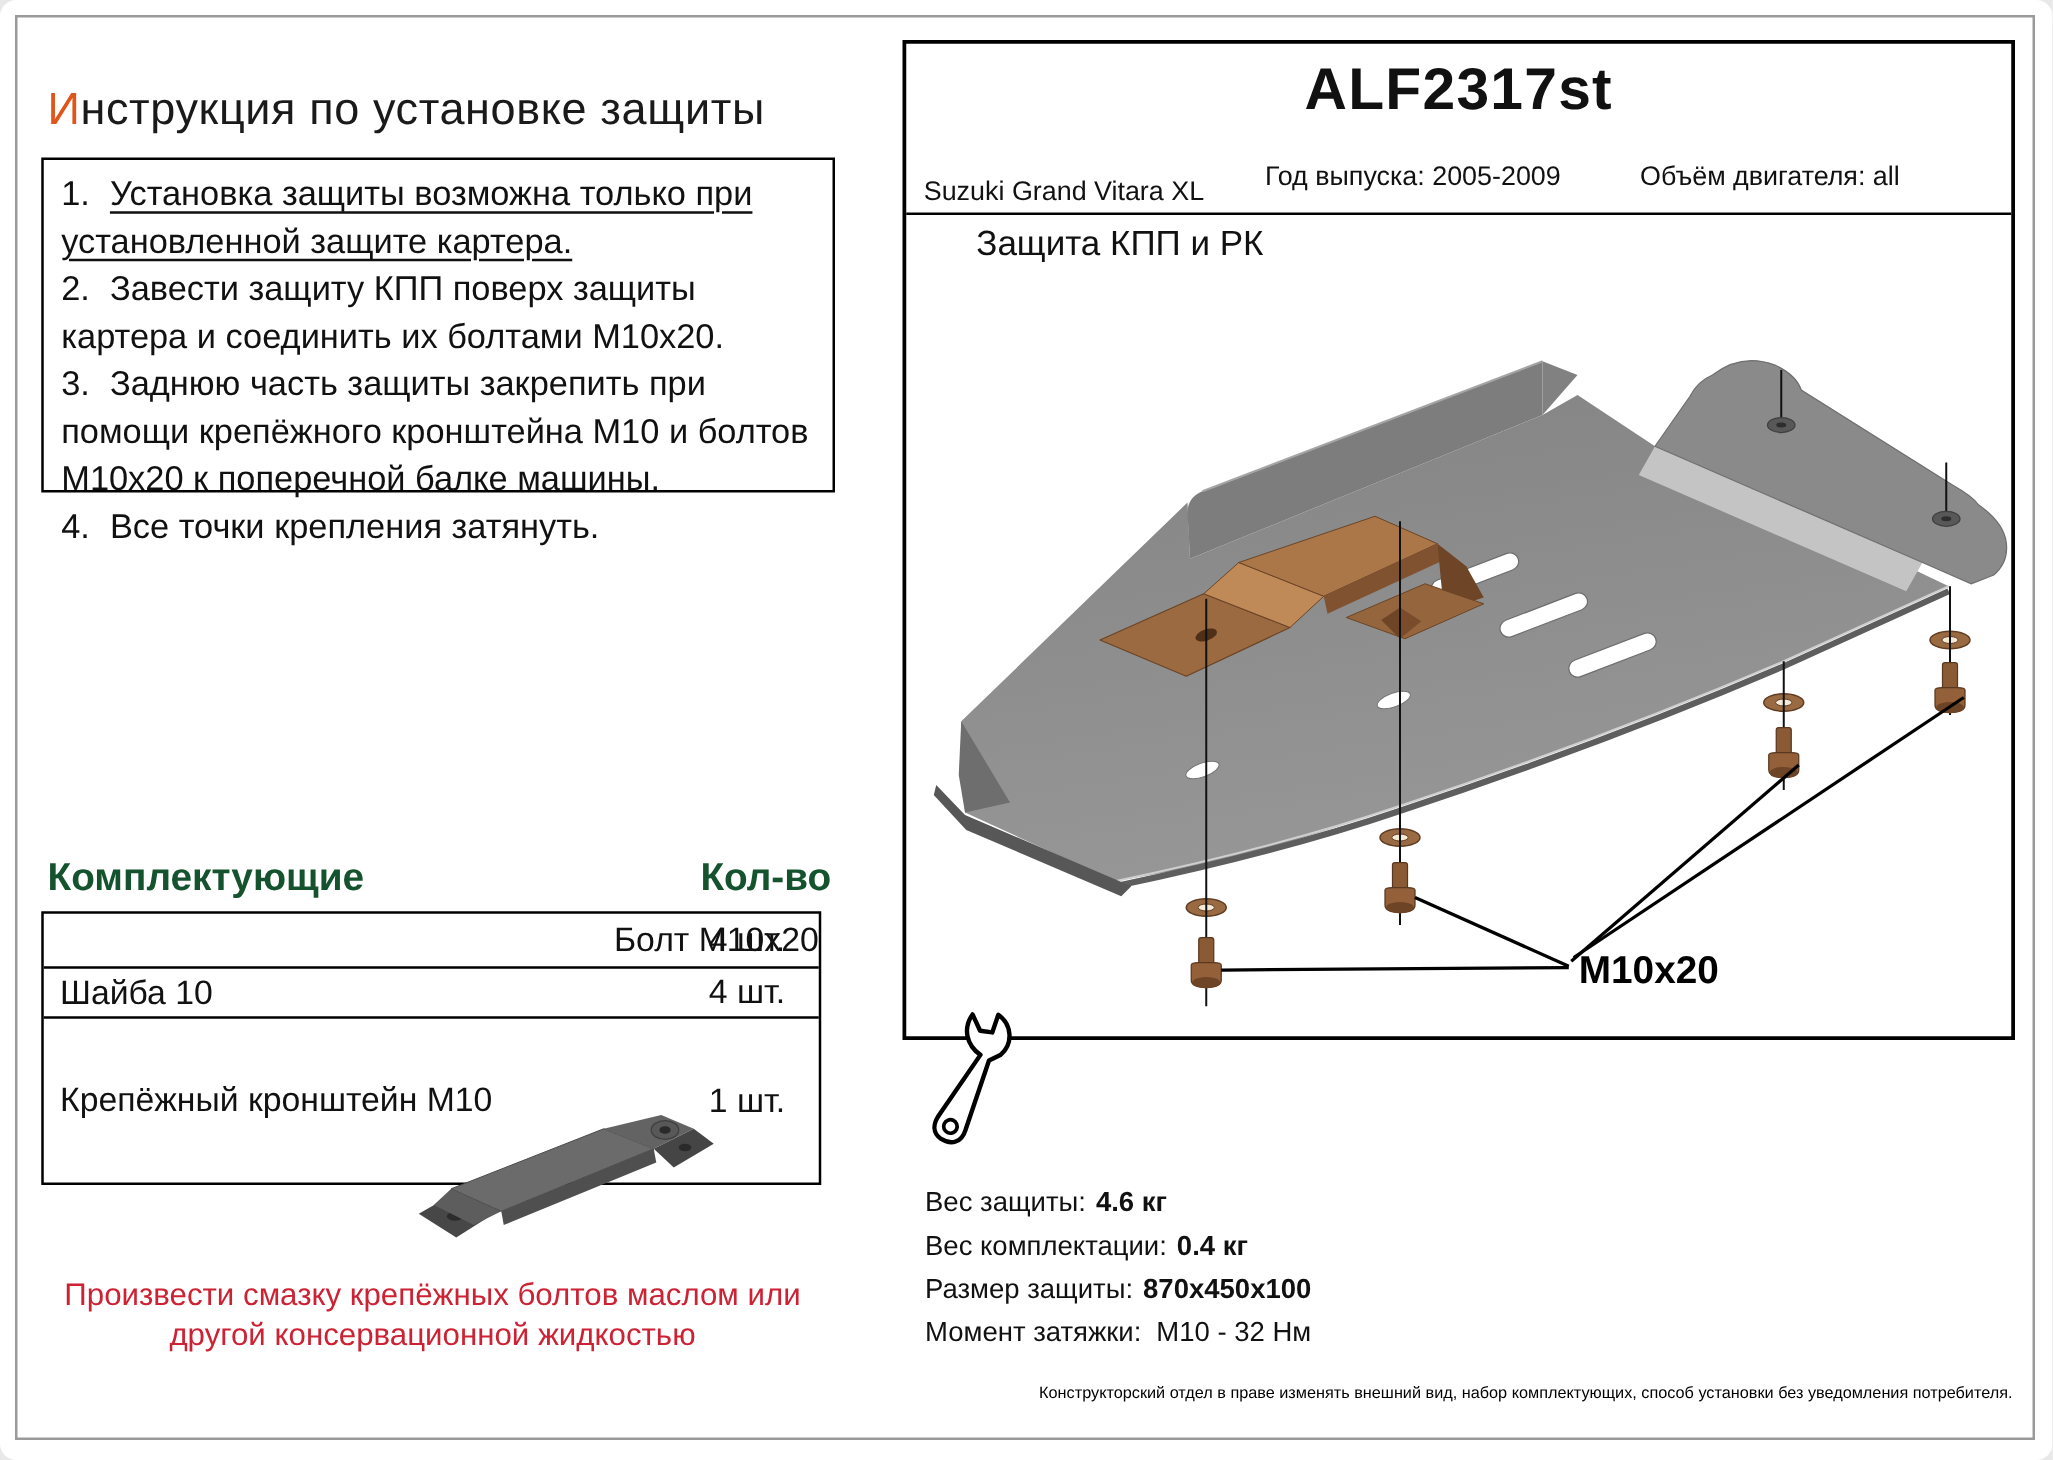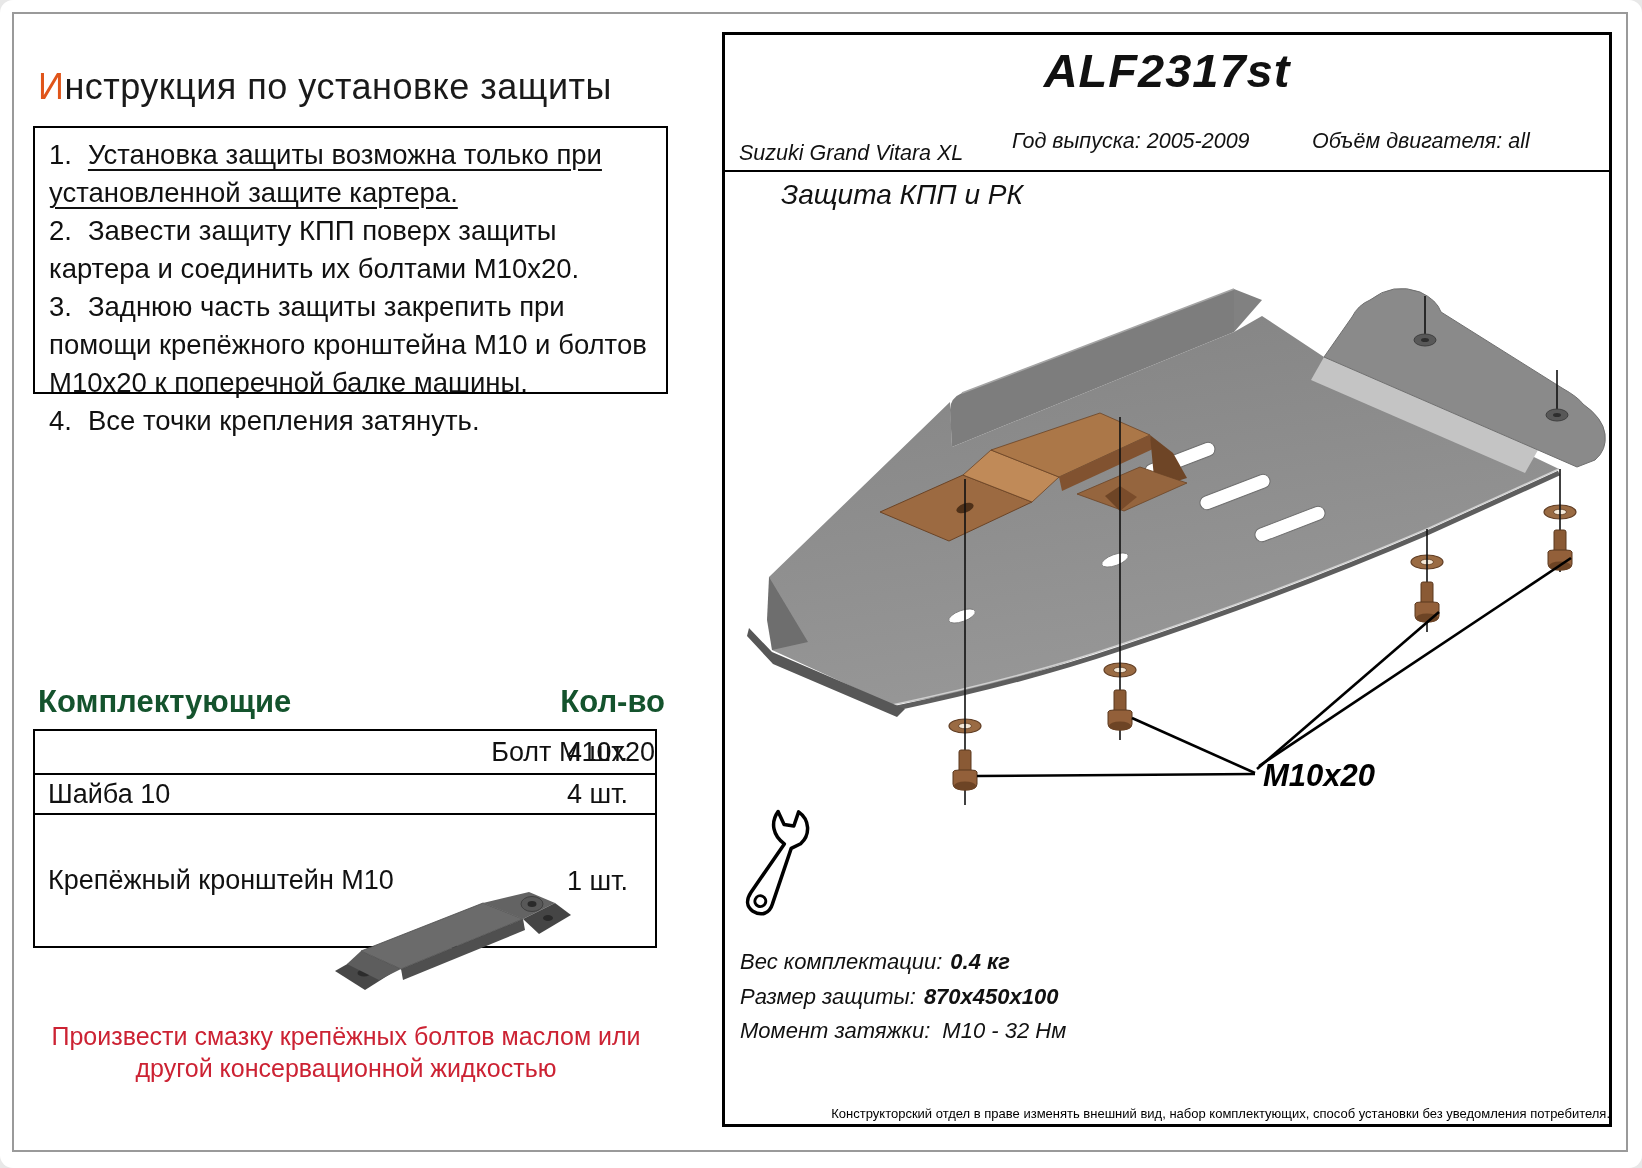--- a/index.html
+++ b/index.html
@@ -21,21 +21,21 @@
   .comp-row{position:relative;display:flex;align-items:center;font-size:27px;padding-left:13px;}
   .comp-row.r1{height:42px;justify-content:flex-end;}
   .comp-row.r2{height:38px;border-top:2px solid #000;}
   .comp-row.r3{height:131px;border-top:2px solid #000;}
   .comp-qty{position:absolute;left:532px;top:50%;transform:translateY(-50%);white-space:nowrap;}
   #comp-bracket{position:absolute;left:298px;top:74px;}
   .red-note{position:absolute;left:30px;top:1020px;width:632px;text-align:center;
             font-size:25px;line-height:32px;color:#cc2233;}
 
   
-  .panel{position:absolute;left:722px;top:32px;width:890px;height:1095px;border:3px solid #000;box-sizing:border-box;background:#fff;font-style:italic;}
+  .panel{position:absolute;left:722px;top:32px;width:890px;height:800px;border:3px solid #000;box-sizing:border-box;background:#fff;}
   .panel-code{position:absolute;left:0;top:8px;width:100%;text-align:center;font-size:47px;font-weight:bold;letter-spacing:1px;}
   .panel-info{position:absolute;left:0;top:94px;width:100%;font-size:21.5px;}
   .pi-vehicle{position:absolute;left:14px;top:12px;white-space:nowrap;}
   .pi-year{position:absolute;left:287px;top:0;white-space:nowrap;}
   .pi-engine{position:absolute;left:587px;top:0;white-space:nowrap;}
   .panel-divider{position:absolute;left:0;top:135px;width:100%;height:2px;background:#000;}
   .drawing-title{position:absolute;left:16px;top:144px;width:100%;font-size:28px;padding-left:40px;}
   #drawing{position:absolute;left:0;top:185px;}
   .specs{position:absolute;left:15px;top:910px;font-size:22px;line-height:34.5px;}
   .spec-row .lbl{font-weight:400;}
@@ -221,20 +221,21 @@
 
       <g transform="translate(47,645) rotate(24) scale(1.35)">
         <path d="M 2,-18 C -8,-20 -14,-28 -12,-38 L -4,-31 L 3,-33 L 2,-44
                  C 12,-42 17,-32 13,-23 L 8,-17 L 12,26 C 13,34 8,38 1,37
                  C -5,36 -7,31 -6,25 Z" fill="#ffffff" stroke="#000" stroke-width="2.6" stroke-linejoin="round"></path>
         <circle cx="3" cy="28" r="4" fill="#ffffff" stroke="#000" stroke-width="2.2"></circle>
       </g>
     </svg>
 
     <div class="specs">
+      <div class="spec-row"><span class="lbl">Вес защиты:</span><span class="val">4.6 кг</span></div>
       <div class="spec-row"><span class="lbl">Вес комплектации:</span><span class="val">0.4 кг</span></div>
       <div class="spec-row"><span class="lbl">Размер защиты:</span><span class="val">870х450х100</span></div>
       <div class="spec-row"><span class="lbl">Момент затяжки:</span><span class="val normal">М10 - 32 Нм</span></div>
     </div>
   </div>
 
   <div class="footer">Конструкторский отдел в праве изменять внешний вид, набор комплектующих, способ установки без уведомления потребителя.</div>
 </div>
 
 </body></html>

